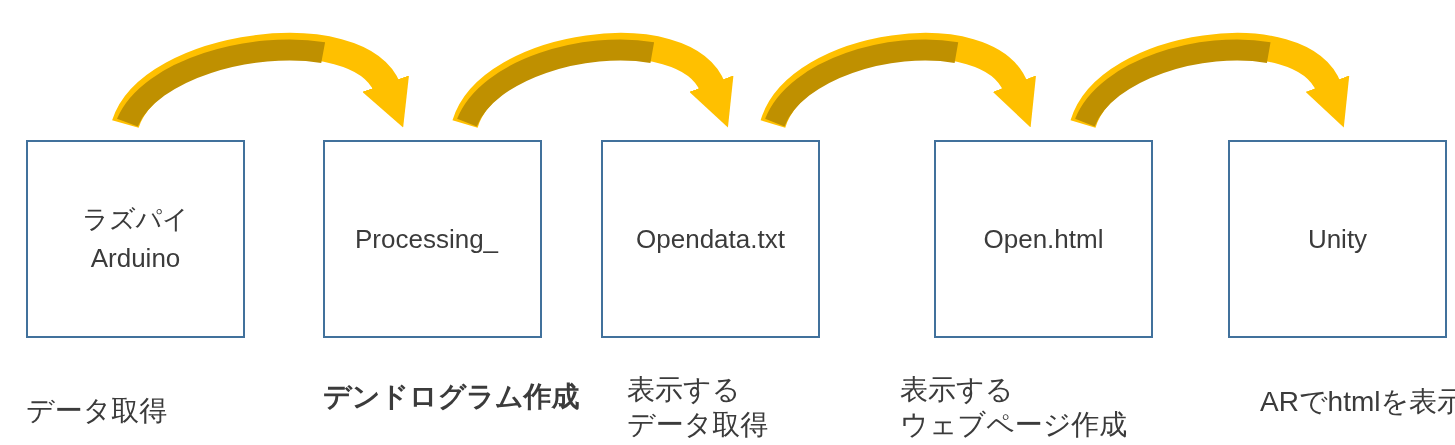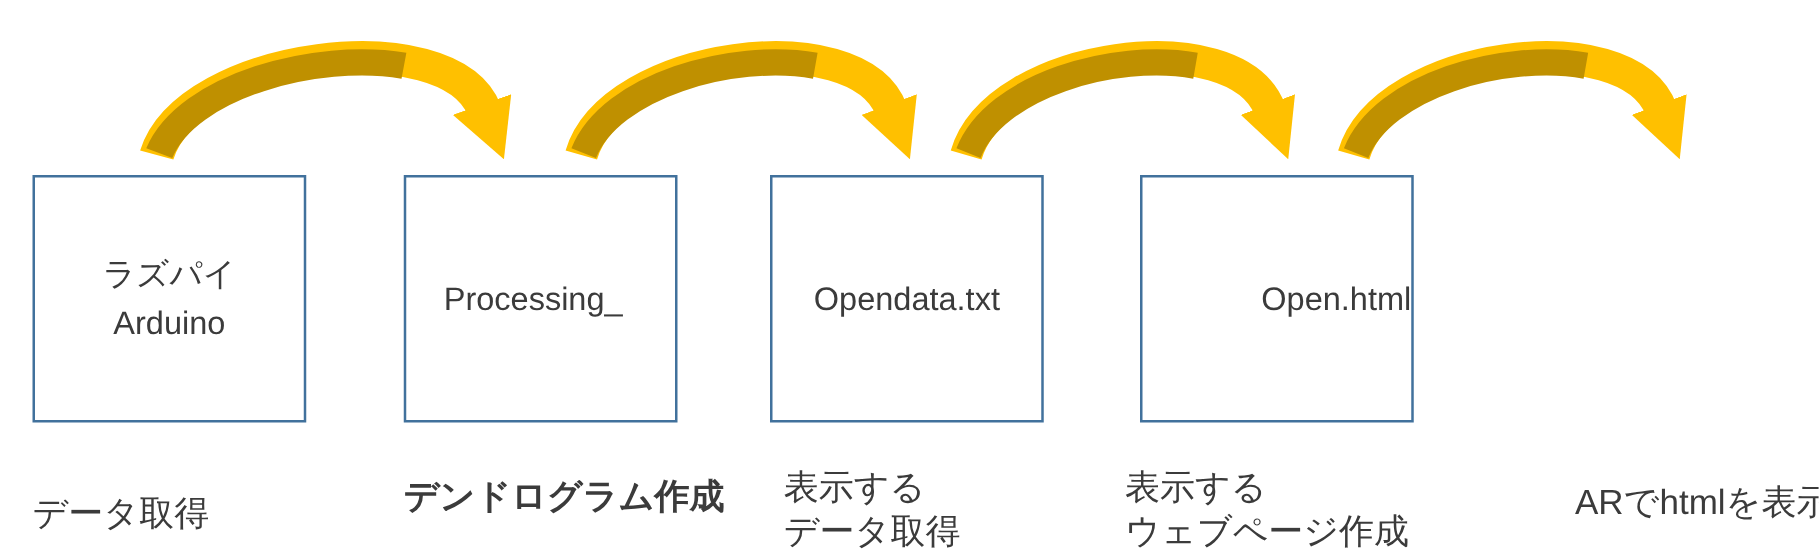--- a/index.html
+++ b/index.html
@@ -74,33 +74,36 @@
     <span class="caption-line">データ取得</span>
   </div>
 
   <div class="box align-left" style="left:323px;gap:39px;">
     <span class="box-line">Processing_</span>
   </div>
   <div class="caption center" style="left:323px;top:379px;width:219px;font-weight:bold;">
     <span class="caption-line">デンドログラム作成</span>
   </div>
 
-  <div class="box" style="left:616px;">
+  <div class="box" style="left:601px;">
     <span class="box-line">Opendata.txt</span>
   </div>
   <div class="caption" style="left:627px;top:372px;">
     <span class="caption-line">表示する</span>
     <span class="caption-line">データ取得</span>
   </div>
 
-  <div class="box" style="left:912px;align-items:flex-end;">
+  <div class="box" style="left:934px;">
     <span class="box-line">Open.html</span>
   </div>
   <div class="caption" style="left:900px;top:372px;">
     <span class="caption-line">表示する</span>
     <span class="caption-line">ウェブページ作成</span>
   </div>
 
+  <div class="box" style="left:1228px;">
+    <span class="box-line">Unity</span>
+  </div>
   <div class="caption center" style="left:1228px;top:384px;width:219px;margin-left:32px;">
     <span class="caption-line">ARでhtmlを表示</span>
   </div>
 
 </div>
 
 </body></html>

